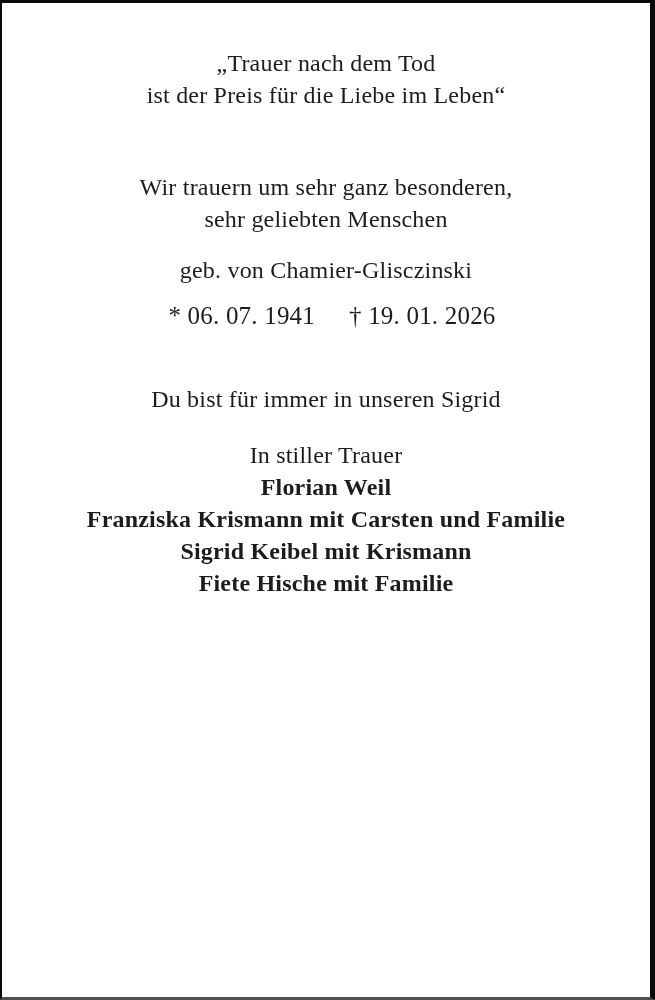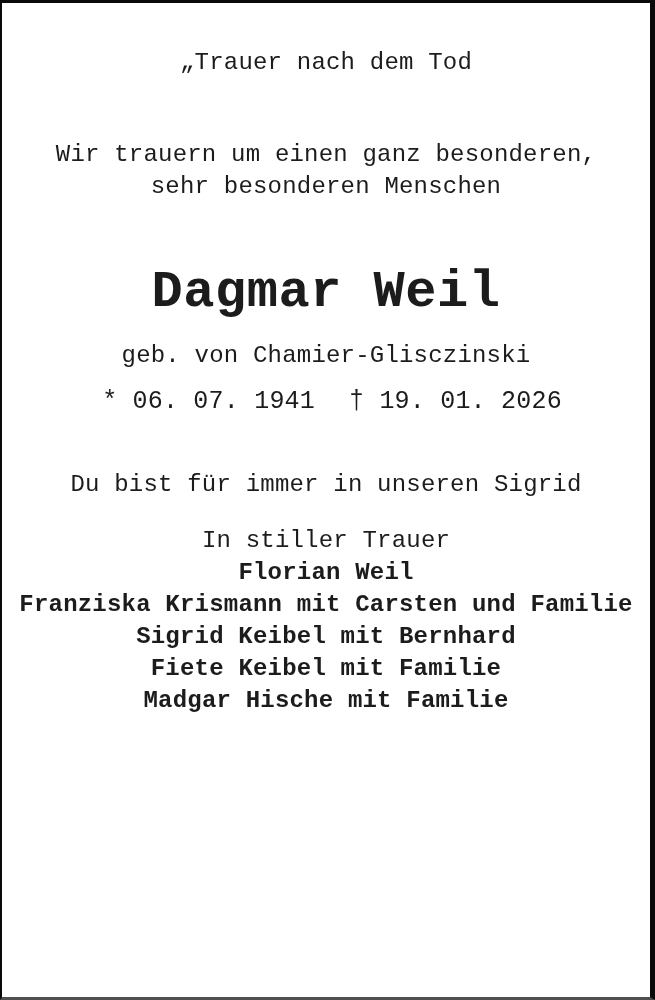--- a/index.html
+++ b/index.html
@@ -12,21 +12,21 @@
   }
   .notice {
     box-sizing: border-box;
     width: 655px;
     height: 1000px;
     background: #ffffff;
     border-style: solid;
     border-color: #0a0a0a;
     border-width: 3px 5px 0 2px;
     border-bottom: 3px solid #4f4f4f;
-    font-family: Liberation Mono, monospace;
+    font-family: Liberation Serif, serif;
     color: #1c1c1c;
     text-align: center;
     padding-top: 44px;
     letter-spacing: 0.2px;
   }
   .quote, .intro, .remembrance, .funeral, .maiden {
     font-size: 24px;
     line-height: 32px;
     font-weight: 400;
   }
@@ -61,40 +61,39 @@
   }
   .funeral { margin-top: 62px; }
 </style>
 </head>
 <body>
 
 <div class="notice">
 
   <div class="quote">
     <div>„Trauer nach dem Tod</div>
+    <div>ist der Preis für die Liebe im Leben“</div>
   </div>
 
   <div class="intro">
-    <div>Wir trauern um einen ganz besonderen,</div>
-    <div>sehr besonderen Menschen</div>
+    <div>Wir trauern um sehr ganz besonderen,</div>
+    <div>sehr geliebten Menschen</div>
   </div>
 
-  <h1 class="name">Dagmar Weil</h1>
 
   <div class="maiden">geb. von Chamier-Glisczinski</div>
 
   <div class="dates">
     <span class="date"><span>*</span>&nbsp;<span>06. 07. 1941</span></span><span class="gap"></span><span class="date"><span>†</span>&nbsp;<span>19. 01. 2026</span></span>
   </div>
 
   <div class="remembrance">Du bist für immer in unseren Sigrid</div>
 
   <div class="mourners">
     <div class="mourners-heading">In stiller Trauer</div>
     <div class="mourner-name">Florian Weil</div>
     <div class="mourner-name">Franziska Krismann mit Carsten und Familie</div>
-    <div class="mourner-name">Sigrid Keibel mit Bernhard</div>
-    <div class="mourner-name">Fiete Keibel mit Familie</div>
-    <div class="mourner-name">Madgar Hische mit Familie</div>
+    <div class="mourner-name">Sigrid Keibel mit Krismann</div>
+    <div class="mourner-name">Fiete Hische mit Familie</div>
   </div>
 
 
 </div>
 
 </body></html>

